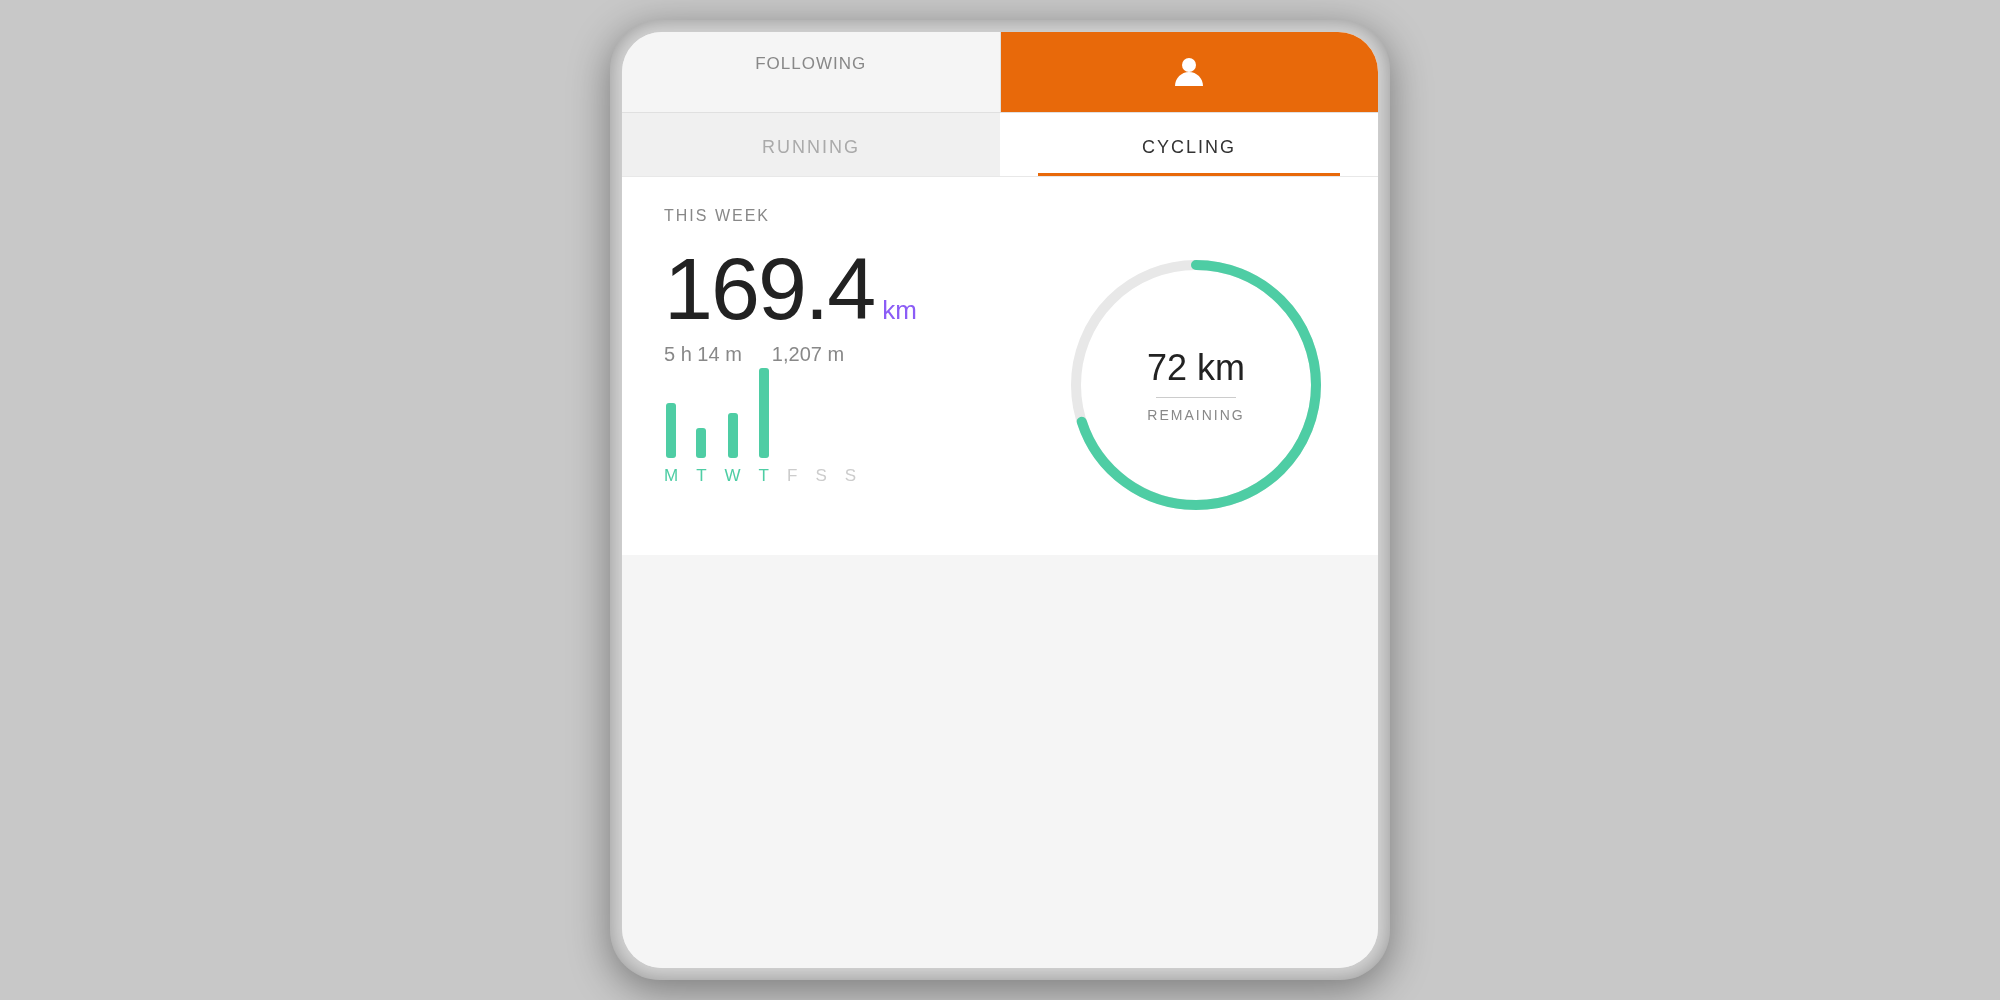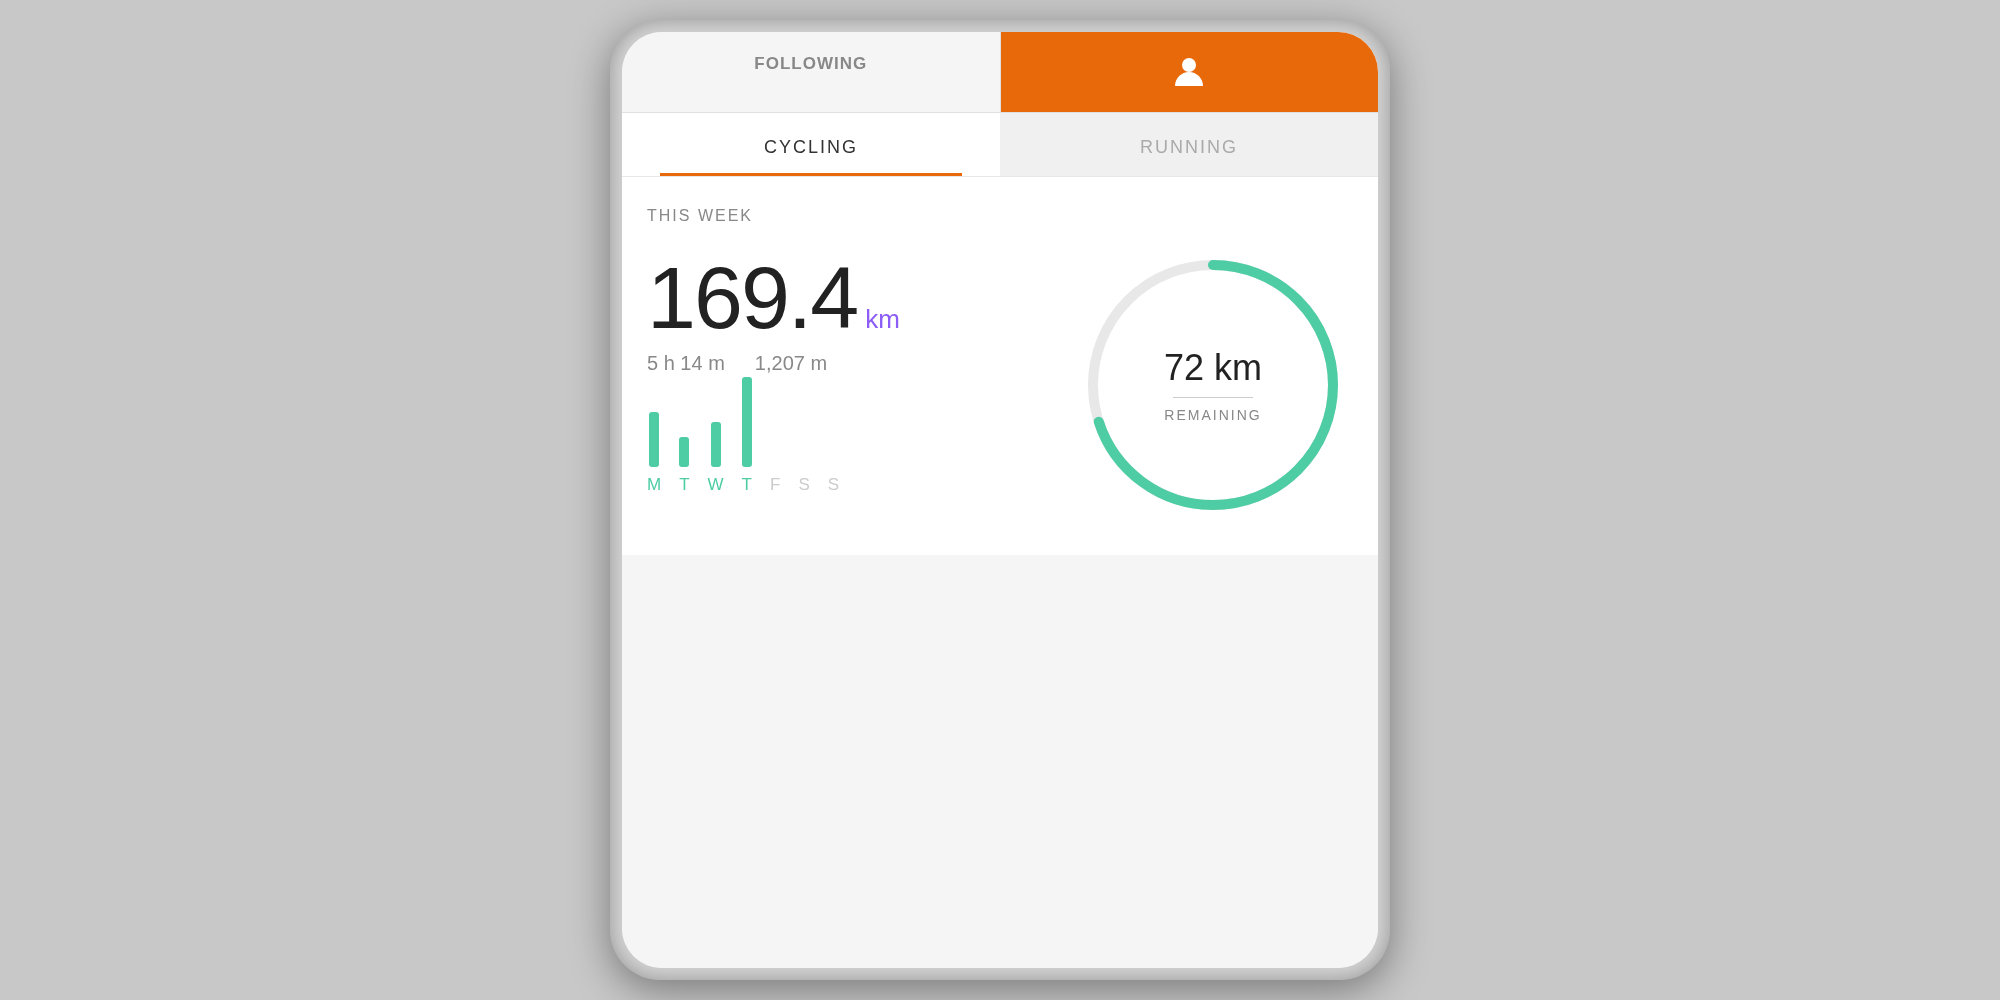--- a/index.html
+++ b/index.html
@@ -41,21 +41,21 @@
       background: #f5f5f5;
       border-bottom: 1px solid #e0e0e0;
       flex-shrink: 0;
     }
 
     .nav-tab {
       flex: 1;
       padding: 22px 10px;
       text-align: center;
       font-size: 17px;
-      font-weight: 700;
+      font-weight: 400;
       color: #888;
       letter-spacing: 1px;
       border-right: 1px solid #e0e0e0;
       cursor: pointer;
     }
 
     .nav-tab-active {
       background: #e8690a;
       color: white;
       border-right: none;
@@ -109,35 +109,35 @@
     }
 
     .activity-tab.inactive {
       background: #f0f0f0;
       color: #aaa;
     }
 
     
     .stats-panel {
       background: white;
-      padding: 30px 25px;
+      padding: 30px 42px;
       flex: 1;
     }
 
     .this-week-label {
       font-size: 16px;
       font-weight: 500;
       color: #888;
       letter-spacing: 2px;
       margin-bottom: 20px;
     }
 
     .stats-row {
       display: flex;
-      align-items: flex-end;
+      align-items: flex-start;
       gap: 20px;
     }
 
     .stats-left {
       flex: 1;
     }
 
     .distance-row {
       display: flex;
       align-items: baseline;
@@ -264,25 +264,25 @@
         <svg width="36" height="36" viewBox="0 0 36 36" fill="white">
           <circle cx="18" cy="11" r="7"></circle>
           <path d="M4 32c0-7.7 6.3-14 14-14s14 6.3 14 14"></path>
         </svg>
       </div>
     </div>
 
     <div class="content-area">
 
       <div class="activity-tabs">
+        <div class="activity-tab inactive">
+          <span>RUNNING</span>
+        </div>
         <div class="activity-tab active">
           <span>CYCLING</span>
-        </div>
-        <div class="activity-tab inactive">
-          <span>RUNNING</span>
         </div>
       </div>
 
       <div class="stats-panel">
 
         <div class="this-week-label">THIS WEEK</div>
 
         <div class="stats-row">
 
           <div class="stats-left">

